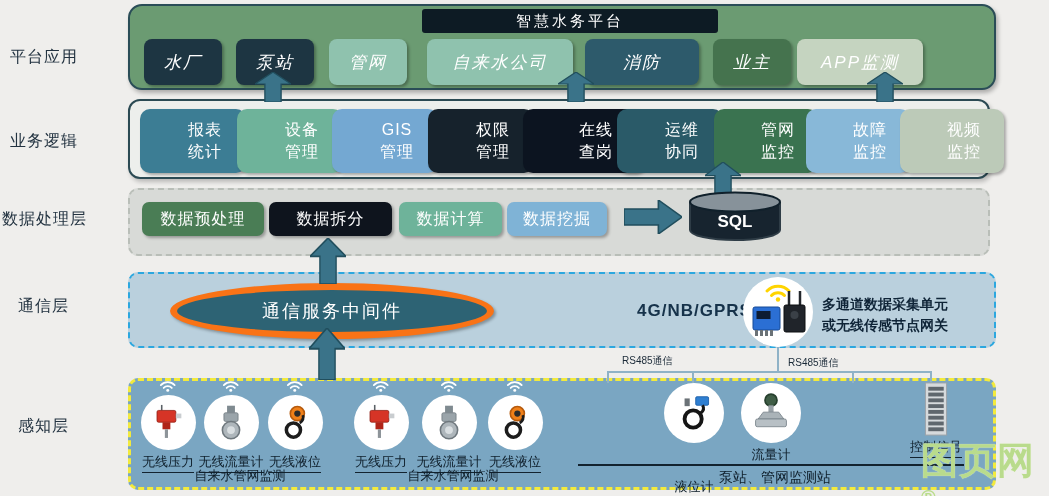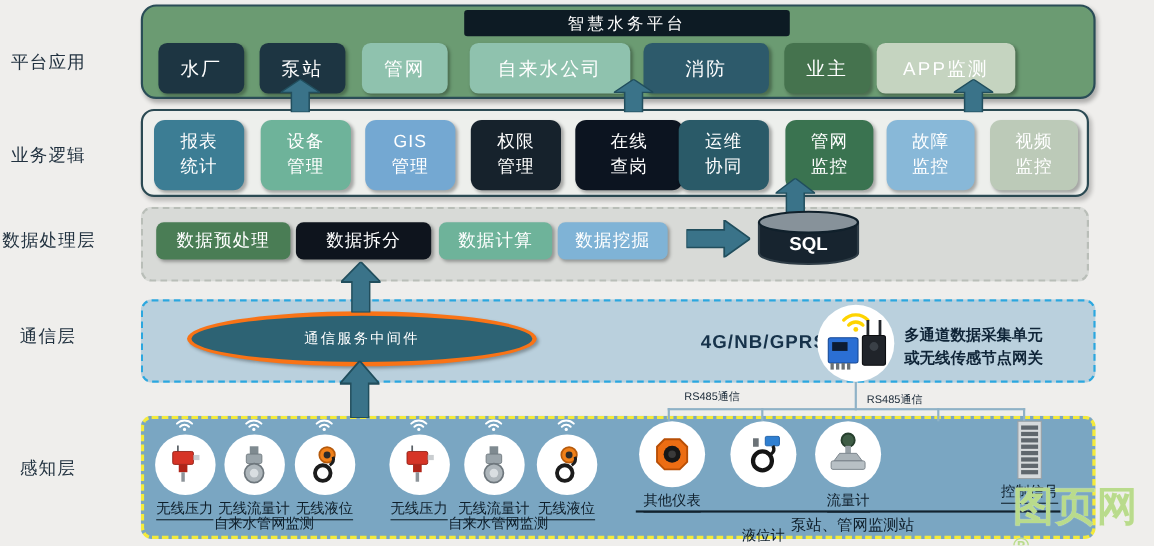--- a/index.html
+++ b/index.html
@@ -9,29 +9,29 @@
 
   .panel{position:absolute;box-sizing:border-box;}
   #platform-panel{left:128px;top:4px;width:868px;height:86px;background:#6b9b72;border:2px solid #2a4d57;border-radius:14px;box-shadow:2px 3px 4px rgba(0,0,0,.28);}
   #platform-title{position:absolute;left:292px;top:3px;width:296px;height:24px;background:#0d1b24;border-radius:3px;color:#fff;font-size:15px;display:flex;align-items:center;justify-content:center;letter-spacing:3px;}
   #business-panel{left:128px;top:99px;width:862px;height:80px;background:#edefec;border:2px solid #2b4a53;border-radius:12px;box-shadow:2px 3px 4px rgba(0,0,0,.22);}
   #data-panel{left:128px;top:188px;width:862px;height:68px;background:#d8dad7;border:2px dashed #b9beb8;border-radius:10px;}
   #comm-panel{left:128px;top:272px;width:868px;height:76px;background:#bad0dd;border:2px dashed #2ba7df;border-radius:10px;}
   #perception-panel{left:128px;top:378px;width:868px;height:112px;background:#7aa6c2;border:3px dashed #f3ea3c;border-radius:10px;}
 
   .btn{position:absolute;display:flex;align-items:center;justify-content:center;text-align:center;color:#fff;border-radius:8px;box-shadow:2px 2px 3px rgba(0,0,0,.3);white-space:pre-line;}
-  .app-btn{top:33px;height:46px;font-size:17px;letter-spacing:2px;}
-  .biz-btn{top:8px;height:64px;font-size:16px;line-height:22px;border-radius:10px;letter-spacing:1px;}
+  .app-btn{top:33px;height:46px;font-size:17px;letter-spacing:2px;font-style:italic;}
+  .biz-btn{top:8px;height:64px;font-size:16px;line-height:22px;border-radius:10px;letter-spacing:1px;padding-left:24px;}
   .data-btn{top:12px;height:34px;font-size:16px;letter-spacing:1px;border-radius:7px;}
 
   .arrow{position:absolute;}
   .arrow svg{display:block;width:100%;height:100%;}
 
   #sql-cyl{position:absolute;left:682px;top:189px;width:106px;height:54px;z-index:6;}
-  #middleware{position:absolute;left:170px;top:283px;width:310px;height:42px;background:#2d6374;border:4px solid #f97316;border-radius:50%;display:flex;align-items:center;justify-content:center;color:#fff;font-size:13px;letter-spacing:2px;box-shadow:2px 2px 3px rgba(0,0,0,.3);z-index:4;}
+  #middleware{position:absolute;left:170px;top:283px;width:310px;height:42px;background:#2d6374;border:7px solid #f97316;border-radius:50%;display:flex;align-items:center;justify-content:center;color:#fff;font-size:18px;letter-spacing:2px;box-shadow:2px 2px 3px rgba(0,0,0,.3);z-index:4;}
 
   #network-label{position:absolute;left:637px;top:301px;color:#16324a;font-size:17px;font-weight:bold;letter-spacing:1px;}
   #gateway-circle{position:absolute;left:743px;top:277px;width:70px;height:70px;background:#fff;border-radius:50%;z-index:3;}
   #gateway-text{position:absolute;left:822px;top:294px;width:150px;color:#0f2437;font-size:14px;font-weight:bold;line-height:21px;white-space:pre-line;}
 
   .rs-line{position:absolute;background:#8fb2c7;z-index:1;}
   .rs-label{position:absolute;color:#1b2a38;font-size:10px;white-space:nowrap;}
 
   .sensor{position:absolute;display:flex;flex-direction:column;align-items:center;z-index:2;}
   .sensor-circle{background:#fff;border-radius:50%;display:flex;align-items:center;justify-content:center;}
@@ -268,30 +268,20 @@
           <circle cx="31" cy="16" r="9" fill="#f08019" stroke="#b65a0c" stroke-width="2"></circle>
           <circle cx="31" cy="16" r="4" fill="#2b2b2b"></circle>
           <circle cx="26" cy="37" r="9" stroke="#1c1c1c" stroke-width="4.5" fill="none"></circle>
           <path d="M34,28 Q40,24 38,18" stroke="#1c1c1c" stroke-width="3.5" fill="none"></path>
         </svg>
       </div>
     <div class="sensor-label">无线液位</div>
   </div>
   <div class="group-label" style="left:368px;top:467px;width:170px;">自来水管网监测</div>
 
-  <div class="sensor" style="left:580px;top:383px;width:62px;">
-    <div class="sensor-circle circ-l">
-        <svg width="48" height="48" viewBox="0 0 56 56">
-          <polygon points="20,12 36,12 44,20 44,36 36,44 20,44 12,36 12,20" fill="#ec6d13" stroke="#b84f06" stroke-width="2"></polygon>
-          <circle cx="28" cy="28" r="9" fill="#171717"></circle>
-          <circle cx="28" cy="28" r="4" fill="#3a3a3a"></circle>
-        </svg>
-      </div>
-    <div class="sensor-label">其他仪表</div>
-  </div>
   <div class="sensor" style="left:663px;top:383px;width:62px;gap:32px;">
     <div class="sensor-circle circ-l">
         <svg width="48" height="48" viewBox="0 0 56 56">
           <rect x="30" y="9" width="15" height="10" rx="1.5" fill="#2f7fd1" stroke="#1c5fa8"></rect>
           <rect x="17" y="11" width="6" height="9" fill="#6b7277"></rect>
           <circle cx="27" cy="35" r="10" stroke="#151515" stroke-width="4.5" fill="none"></circle>
           <path d="M36,28 Q41,24 38,19" stroke="#151515" stroke-width="3.5" fill="none"></path>
         </svg>
       </div>
     <div class="sensor-label">液位计</div>

